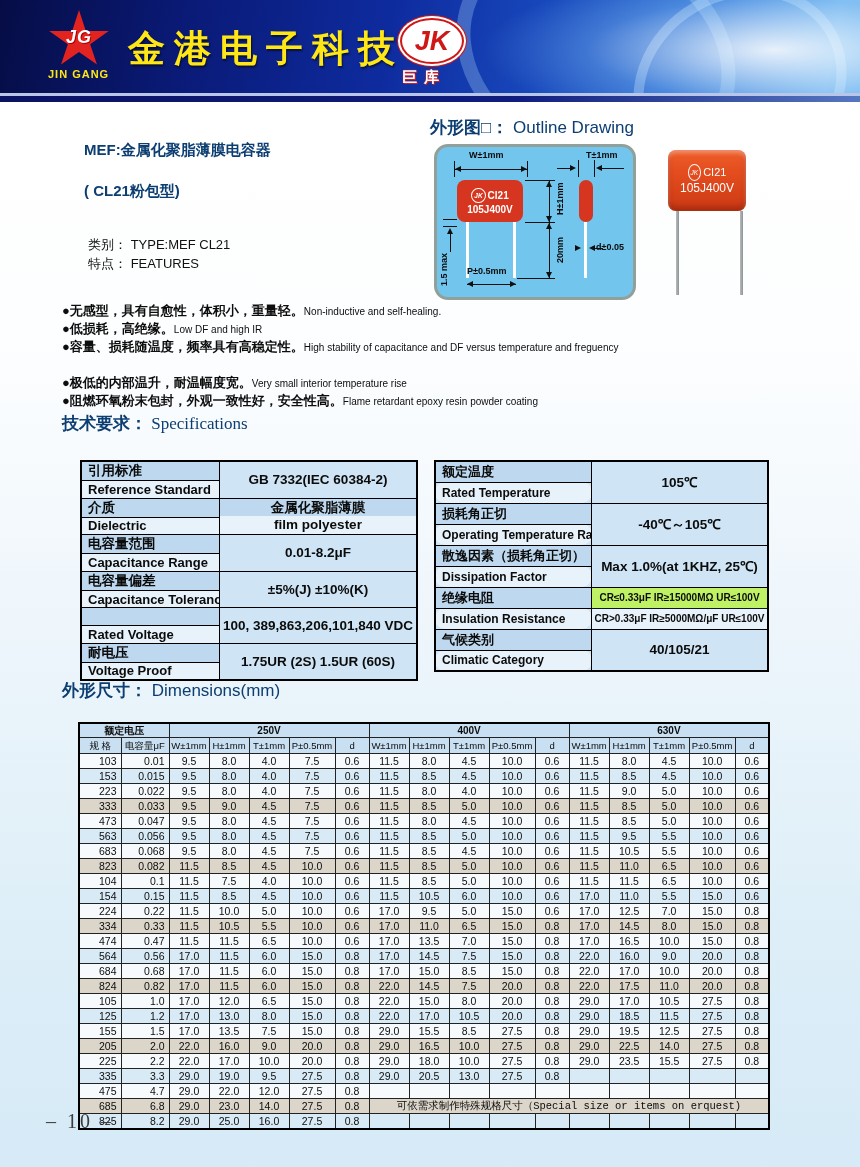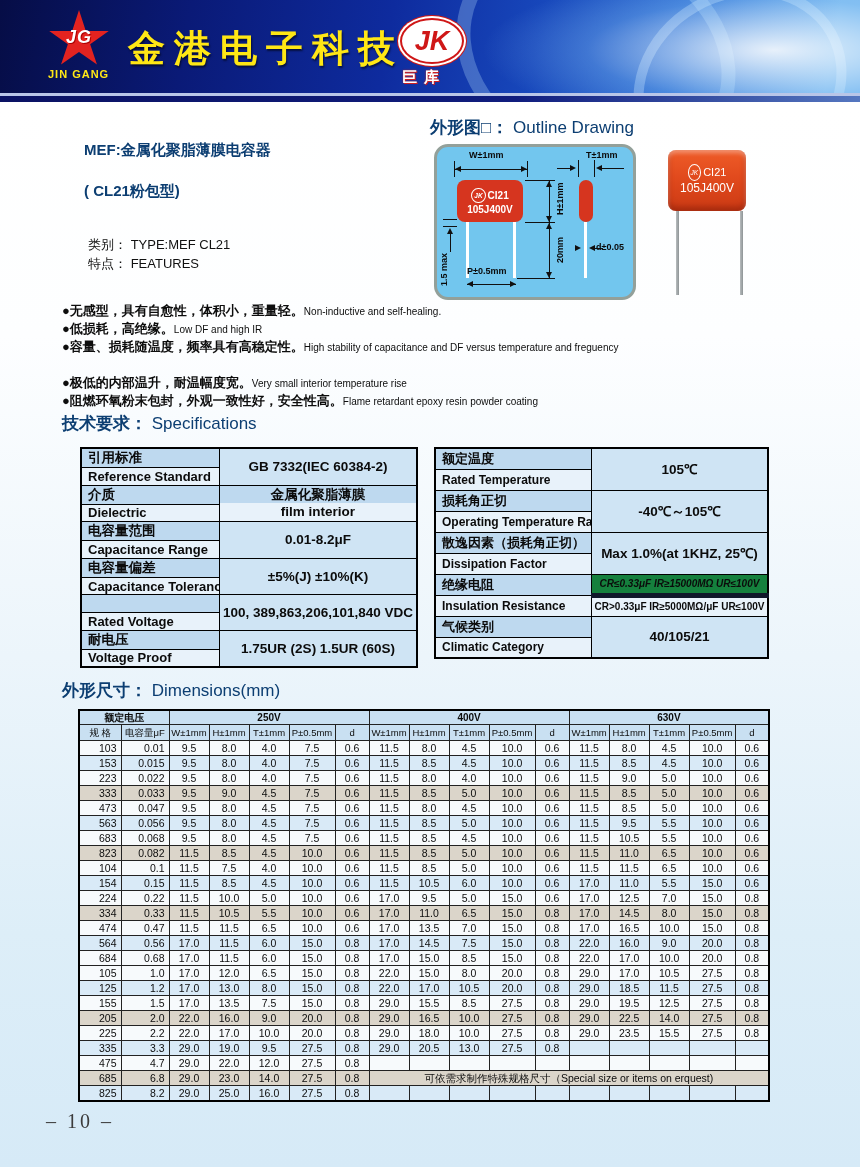--- a/index.html
+++ b/index.html
@@ -72,64 +72,64 @@
     box-shadow:inset 0 3px 4px rgba(255,255,255,.35), inset 0 -4px 6px rgba(90,10,0,.35);}
   .photo-lead{position:absolute;width:3px;background:linear-gradient(90deg,#b7bcbe,#8e9496);}
 
   
   #features{position:absolute;left:62px;top:200px;width:790px;font-size:13.5px;color:#0d0d0d;}
   .feat{line-height:17px;}
   .feat.gap{margin-top:18px;}
   .fzh{font-weight:bold;font-size:13px;}
   .fen{font-size:10px;}
 
-  .spec-heading{position:absolute;left:62px;top:310px;font-size:17px;}
+  .spec-heading{position:absolute;left:62px;top:310px;font-size:17px;font-family:Liberation Serif, serif;}
   .spec-heading .zh{font-weight:bold;}
   .dims-heading{position:absolute;left:62px;top:577px;font-size:17px;}
   .dims-heading .zh{font-weight:bold;}
 
   
-  table{border-collapse:collapse;}
+  table{border-collapse:collapse;margin-top:13px;}
   .spec{position:absolute;top:345px;border:2px solid #000;background:#cfe4f4;table-layout:fixed;}
   .spec td{border-left:1px solid #000;padding:0 6px;overflow:hidden;white-space:nowrap;}
   .spec tr.sub-start td{border-top:1.5px solid #000;}
   .spec tr.sub-end td.lbl{border-top:1px solid #000;}
   .spec td.lbl{font-weight:bold;color:#0b0b0b;}
   .spec td.lbl.zh{background:#bed9ef;font-size:13.5px;}
   .spec td.lbl.en{background:#e8f2fa;font-size:13px;}
   .spec td.val{background:#cfe4f4;text-align:center;font-weight:bold;font-size:13.5px;color:#0b0b0b;padding:0;}
   .spec td.val.vs{font-size:10px;}
-  .spec td.val.vs.z{background:#15803d;font-style:italic;}
-  .spec td.val.vs.e{background:#e8f2fa;border-top:5px solid #0f172a;}
+  .spec td.val.vs.z{background:#bef264;}
+  .spec td.val.vs.e{background:#e8f2fa;border-top:1px solid #0f172a;}
   .spec .vl{height:17.5px;line-height:17.5px;}
   .spec .vl.z{background:#bed9ef;}
   .spec .vl.e{background:#e8f2fa;}
   #spec-left{left:80px;width:338px;}
   #spec-left tr{height:17.6px;}
   #spec-left td.lbl{width:125px;}
   #spec-right{left:434px;width:335px;}
   #spec-right tr{height:21px;}
   #spec-right td.lbl{width:143px;}
-  #spec-right td.lbl.en{font-size:12px;}
+  #spec-right td.lbl.en{font-size:12px;border-radius:10px;}
   #spec-right td.lbl.zh{font-size:13px;}
 
   
   #dims-table{position:absolute;left:78px;top:607px;width:692px;border:2px solid #000;table-layout:fixed;
     font-size:10.5px;color:#0c0c0c;background:#fff;}
   #dims-table th,#dims-table td{border:1px solid #222;padding:0;height:14px;line-height:13px;text-align:center;
     overflow:hidden;white-space:nowrap;}
   #dims-table thead th{background:#c9e0f2;font-size:10px;}
   #dims-table thead tr.top th{height:13px;font-weight:bold;}
   #dims-table thead tr.sub th{height:15px;font-weight:normal;font-size:9.5px;}
   #dims-table thead th.bold{font-weight:bold;font-size:10px;}
   #dims-table td.spec-cell,#dims-table td.cap-cell{text-align:right;padding-right:4px;}
   tr.rw td{background:#f7fafc;}
   tr.rb td{background:#d9eaf7;}
   tr.rt td{background:#dbd5ca;}
-  td.note-cell{font-size:10.5px;text-align:center;}
+  td.note-cell{font-size:10.5px;text-align:center;font-family:Liberation Mono, monospace;}
 
   .page-number{position:absolute;left:46px;top:1008px;font-family:"Liberation Serif",serif;
     font-size:20px;color:#3c3c3c;letter-spacing:3px;}
 </style>
 </head>
 <body>
 
 <div id="page">
 
   <div class="banner">
@@ -252,21 +252,21 @@
             <td class="lbl zh">引用标准</td>
             <td class="val" rowspan="2">GB 7332(IEC 60384-2)</td>
           </tr>
           <tr class="sub-end">
             <td class="lbl en">Reference Standard</td>
           </tr>
           <tr class="sub-start">
             <td class="lbl zh">介质</td>
             <td class="val" rowspan="2">
               <div class="vl z">金属化聚脂薄膜</div>
-              <div class="vl e">film interior</div>
+              <div class="vl e">film polyester</div>
             </td>
           </tr>
           <tr class="sub-end">
             <td class="lbl en">Dielectric</td>
           </tr>
           <tr class="sub-start">
             <td class="lbl zh">电容量范围</td>
             <td class="val" rowspan="2">0.01-8.2μF</td>
           </tr>
           <tr class="sub-end">
@@ -667,20 +667,39 @@
             <td>15.0</td>
             <td>8.5</td>
             <td>15.0</td>
             <td>0.8</td>
             <td>22.0</td>
             <td>17.0</td>
             <td>10.0</td>
             <td>20.0</td>
             <td>0.8</td>
           </tr>
+          <tr class="rt">
+            <td class="spec-cell">824</td>
+            <td class="cap-cell">0.82</td>
+            <td>17.0</td>
+            <td>11.5</td>
+            <td>6.0</td>
+            <td>15.0</td>
+            <td>0.8</td>
+            <td>22.0</td>
+            <td>14.5</td>
+            <td>7.5</td>
+            <td>20.0</td>
+            <td>0.8</td>
+            <td>22.0</td>
+            <td>17.5</td>
+            <td>11.0</td>
+            <td>20.0</td>
+            <td>0.8</td>
+          </tr>
           <tr class="rw">
             <td class="spec-cell">105</td>
             <td class="cap-cell">1.0</td>
             <td>17.0</td>
             <td>12.0</td>
             <td>6.5</td>
             <td>15.0</td>
             <td>0.8</td>
             <td>22.0</td>
             <td>15.0</td>

